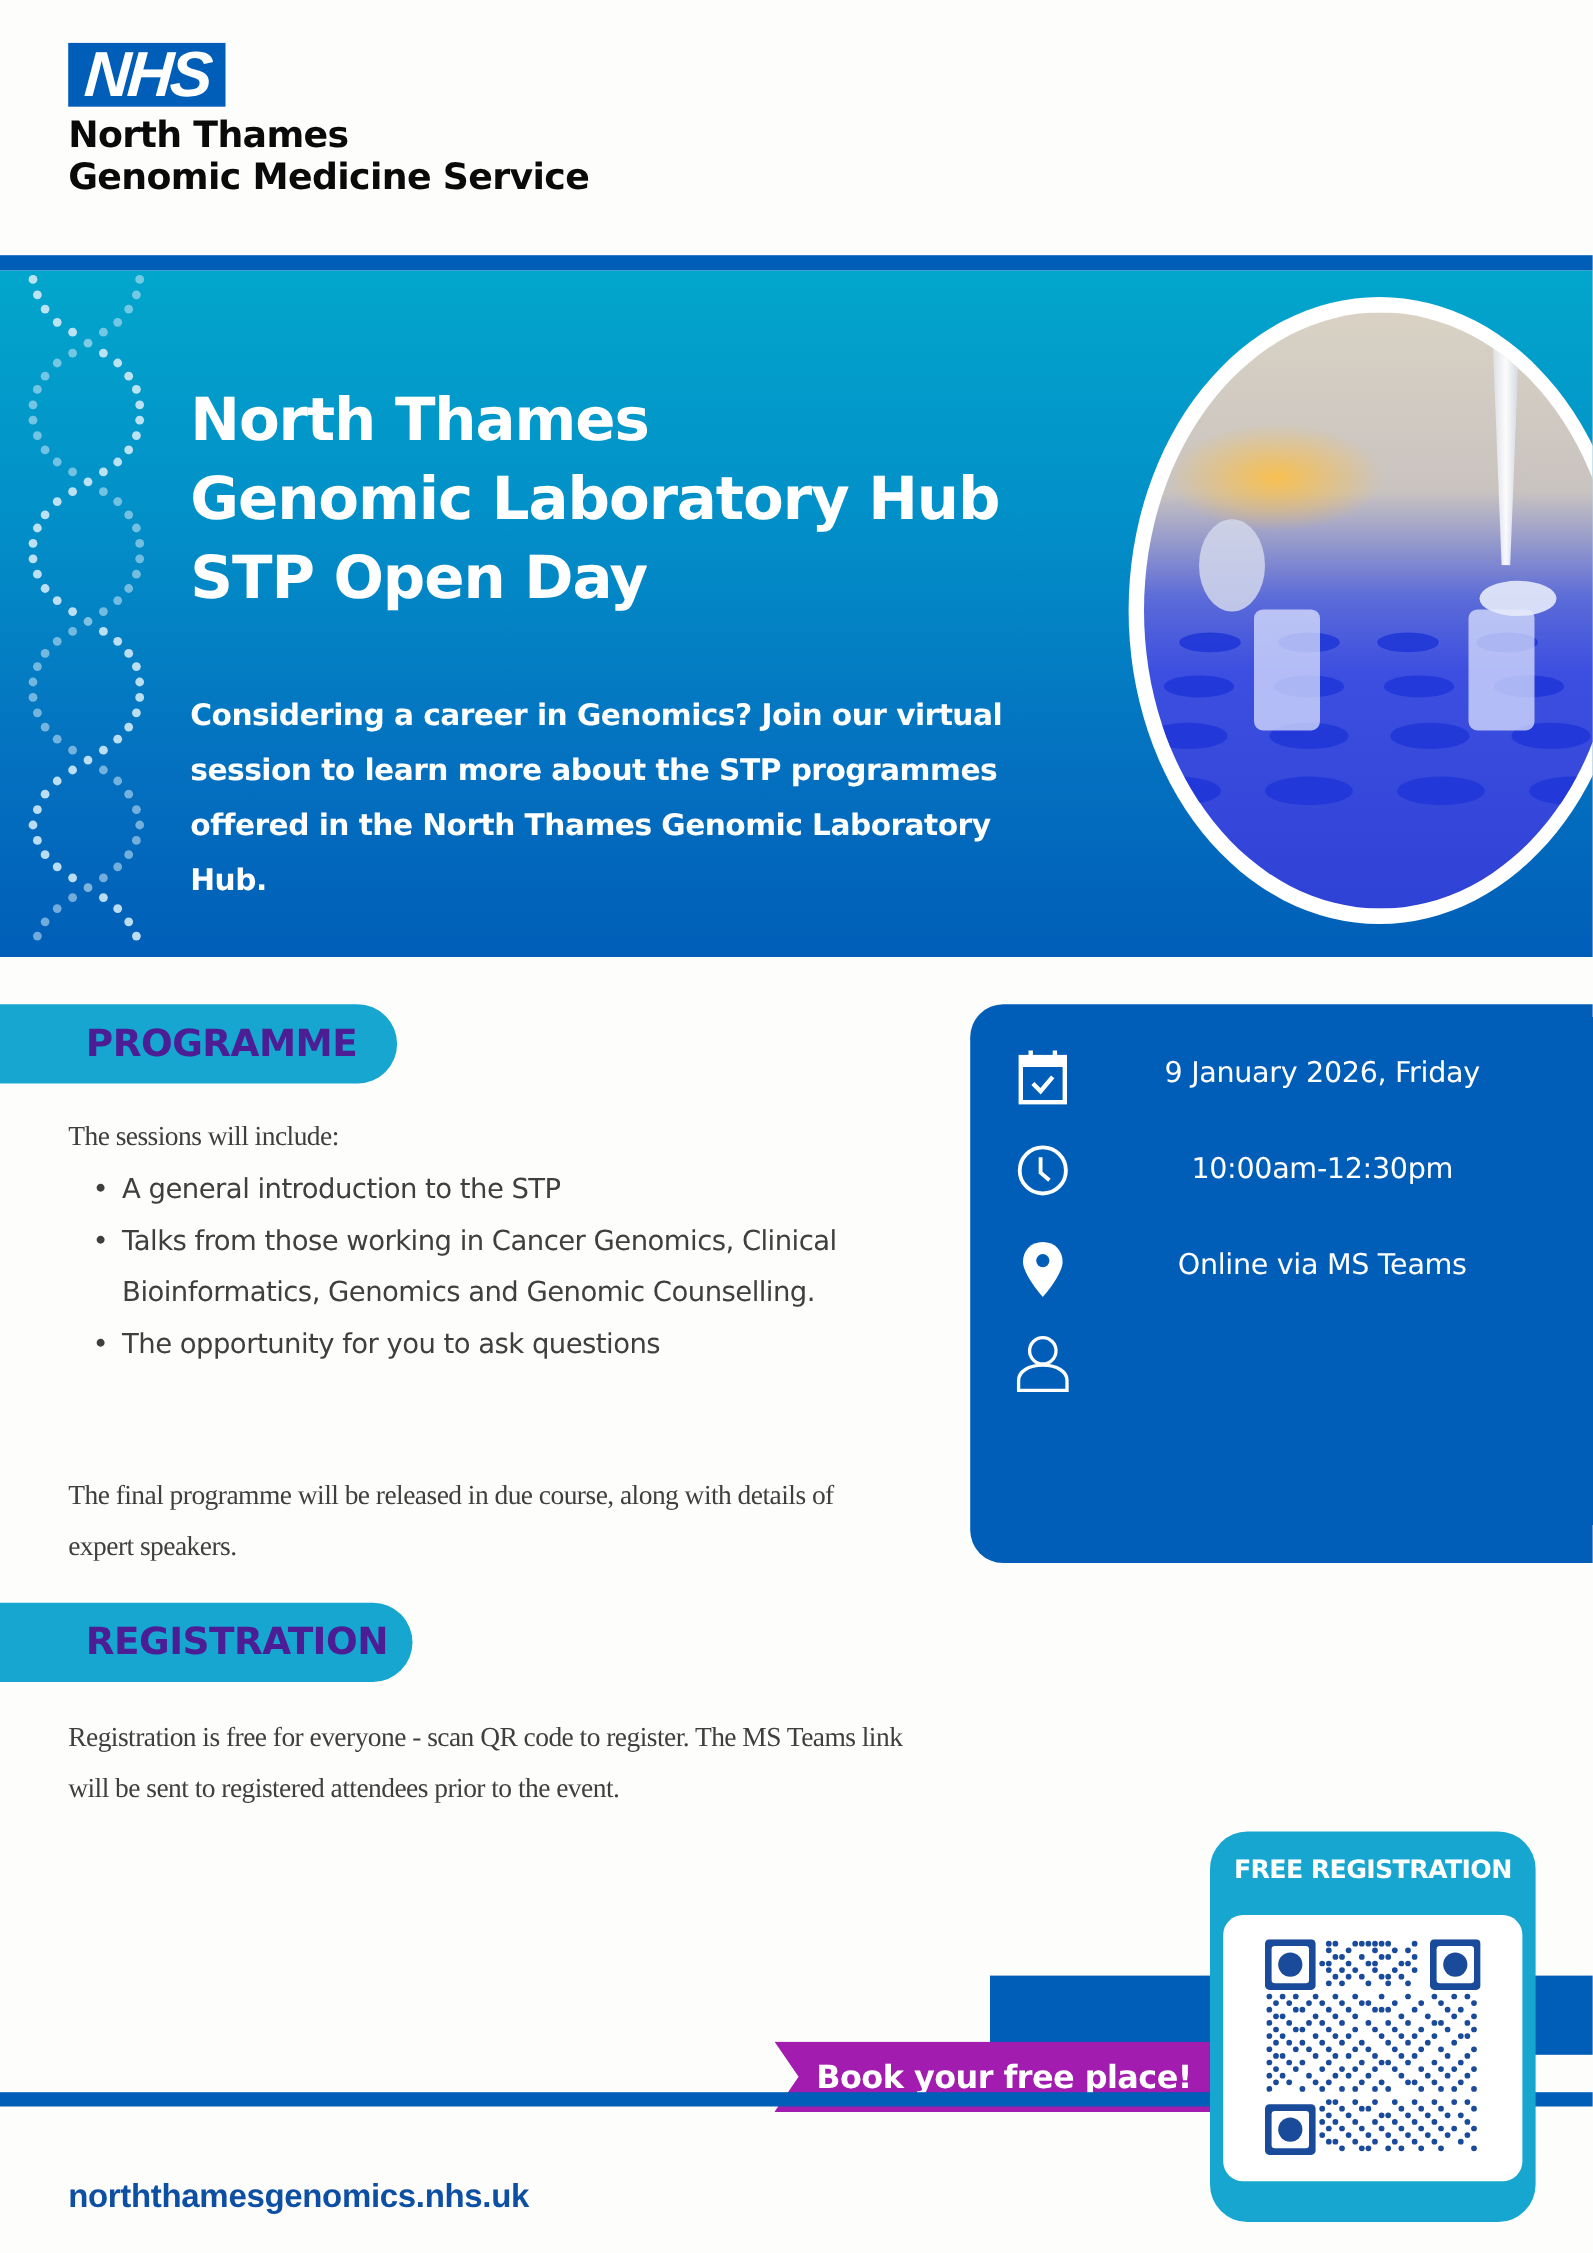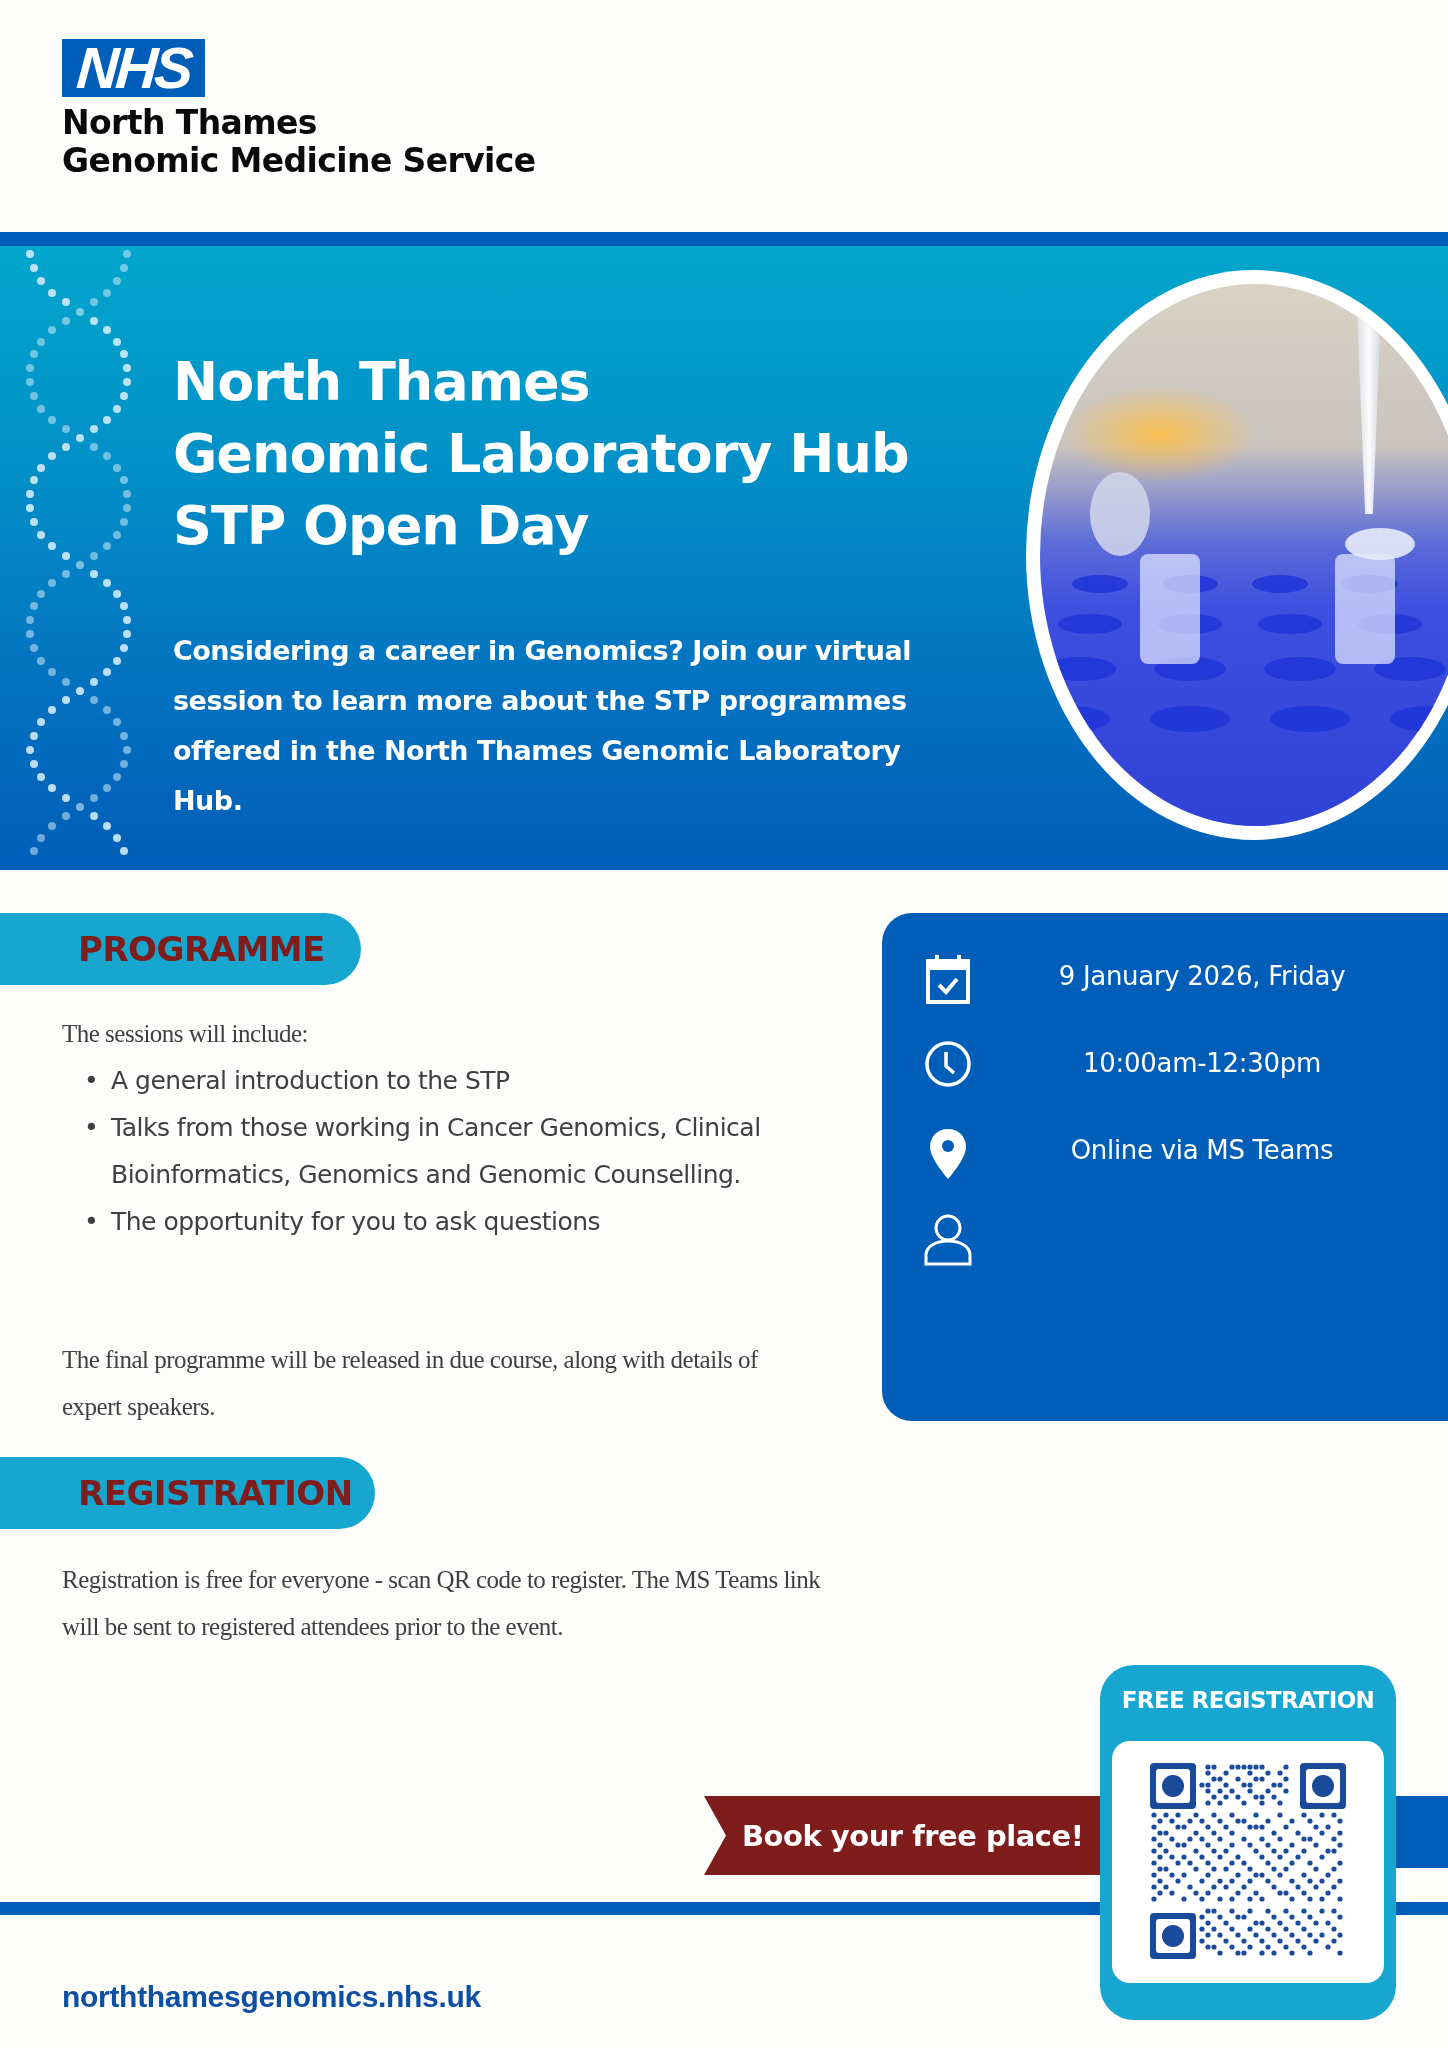--- a/index.html
+++ b/index.html
@@ -63,21 +63,21 @@
     position: absolute; left: 320px; top: -30px; width: 220px; height: 50px; background: #2540c8;
     transform: rotate(28deg); transform-origin: left top; border-radius: 20px;
   }
 
   
   .section-tab {
     position: absolute; left: 0; height: 72px; background: #16a6cf;
     border-radius: 0 36px 36px 0; display: flex; align-items: center; padding-left: 78px;
   }
   .section-tab span {
-    color: #7f1d1d; font-family: "DejaVu Sans", sans-serif; font-weight: 700; font-size: 34px;
+    color: #4c1d95; font-family: "DejaVu Sans", sans-serif; font-weight: 700; font-size: 34px;
     letter-spacing: -0.5px;
   }
   .tab-programme { top: 913px; width: 361px; }
   .tab-registration { top: 1457px; width: 375px; }
 
   
   .body-text {
     position: absolute; left: 62px; color: #3f3f3f;
     font-family: Liberation Serif, serif; font-size: 25px; line-height: 47px; letter-spacing: -0.5px;
   }
@@ -101,21 +101,21 @@
     line-height: 47px; letter-spacing: -0.3px; width: 400px;
   }
   .row-date { top: 40px; }
   .row-time { top: 127px; }
   .row-loc { top: 214px; }
   .row-aud { top: 300px; }
 
   
   .cta-stripe-top { position: absolute; left: 900px; top: 1796px; width: 548px; height: 72px; background: #005eb8; }
   .cta-banner {
-    position: absolute; left: 704px; top: 1796px; width: 420px; height: 79px; background: #7f1d1d;
+    position: absolute; left: 704px; top: 1856px; width: 420px; height: 64px; background: #a21caf;
     clip-path: polygon(0 0, 100% 0, 100% 100%, 0 100%, 22px 50%);
     display: flex; align-items: center; padding-left: 38px;
   }
   .cta-banner span { color: #fff; font-family: "DejaVu Sans", sans-serif; font-weight: 700; font-size: 29px; letter-spacing: -0.5px; white-space: nowrap; }
   .footer-rule { position: absolute; left: 0; top: 1902px; width: 1448px; height: 13px; background: #005eb8; }
   .footer-url {
     position: absolute; left: 62px; top: 1958px; color: #0d4fa3;
     font-family: "Liberation Sans", sans-serif; font-weight: 700; font-size: 30px; letter-spacing: -0.3px; margin-top: 22px;
   }
 

